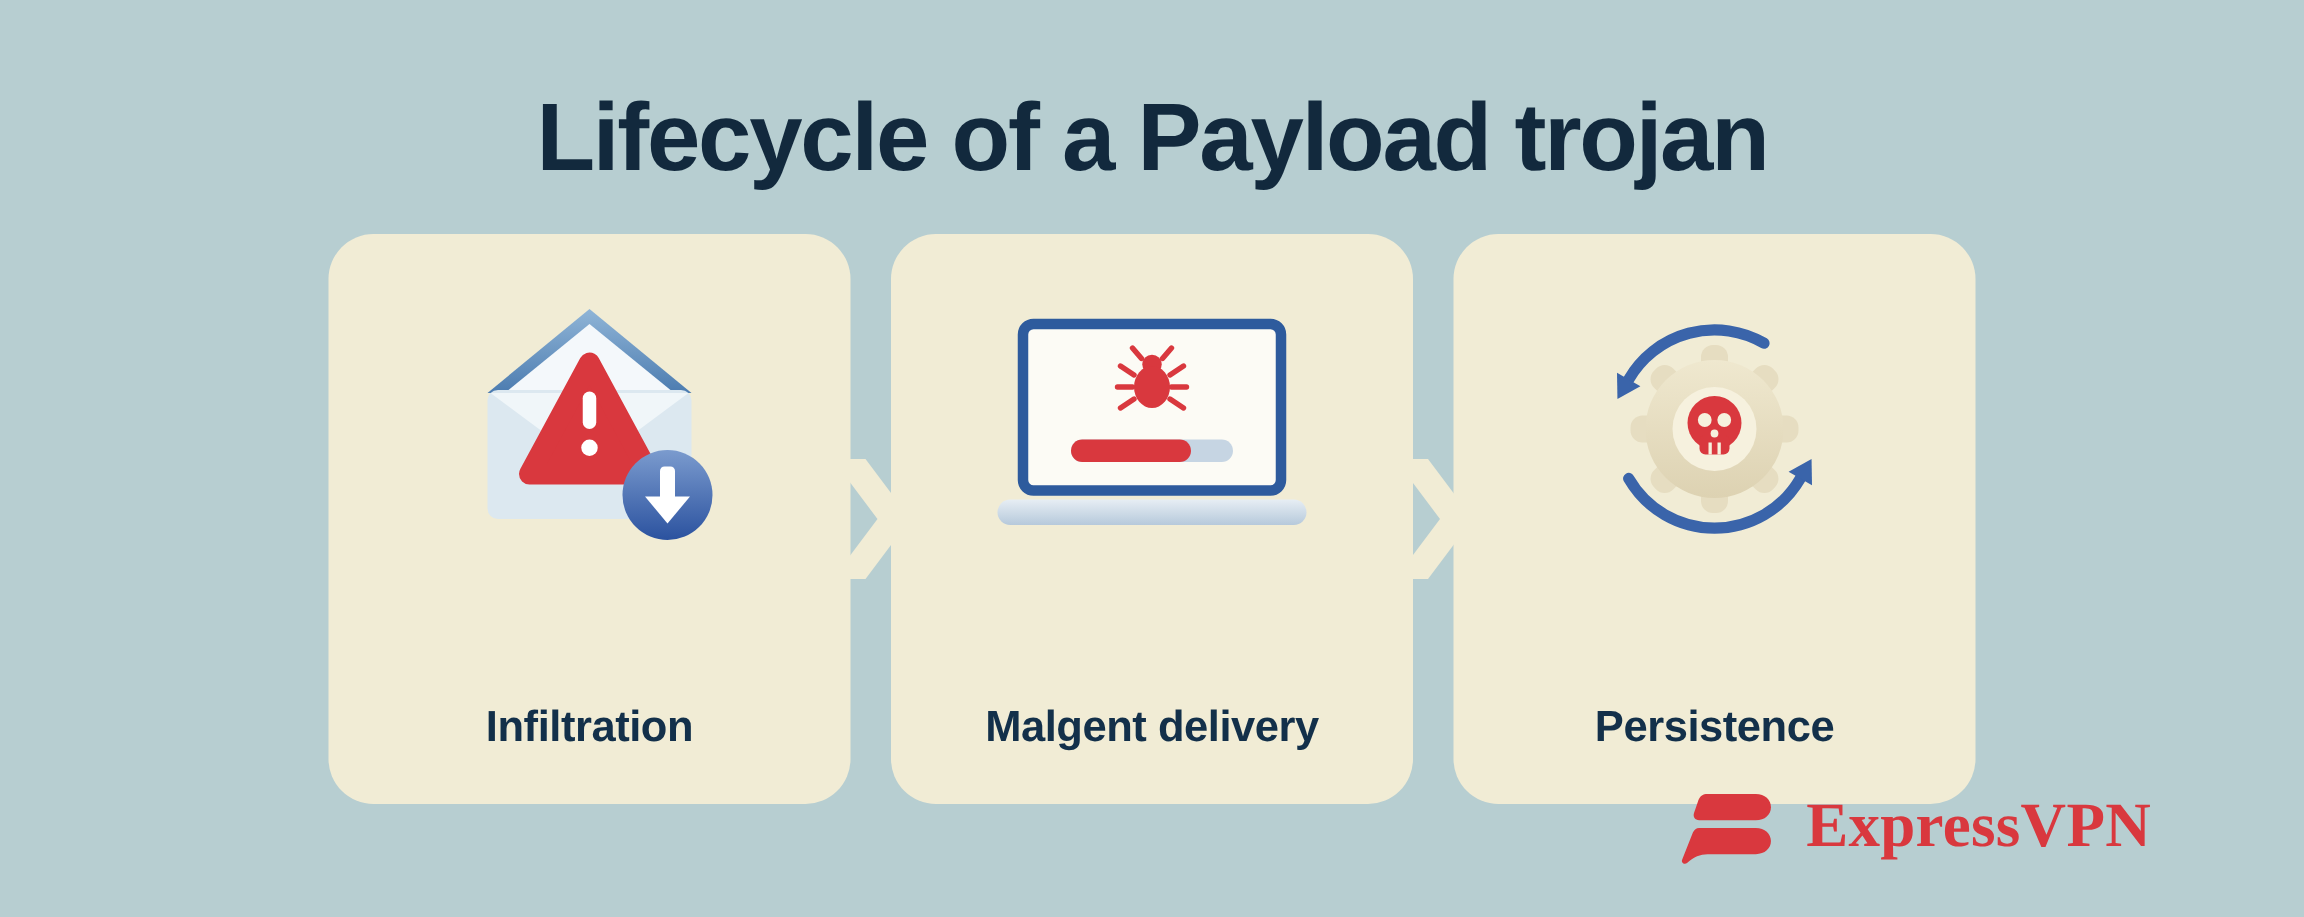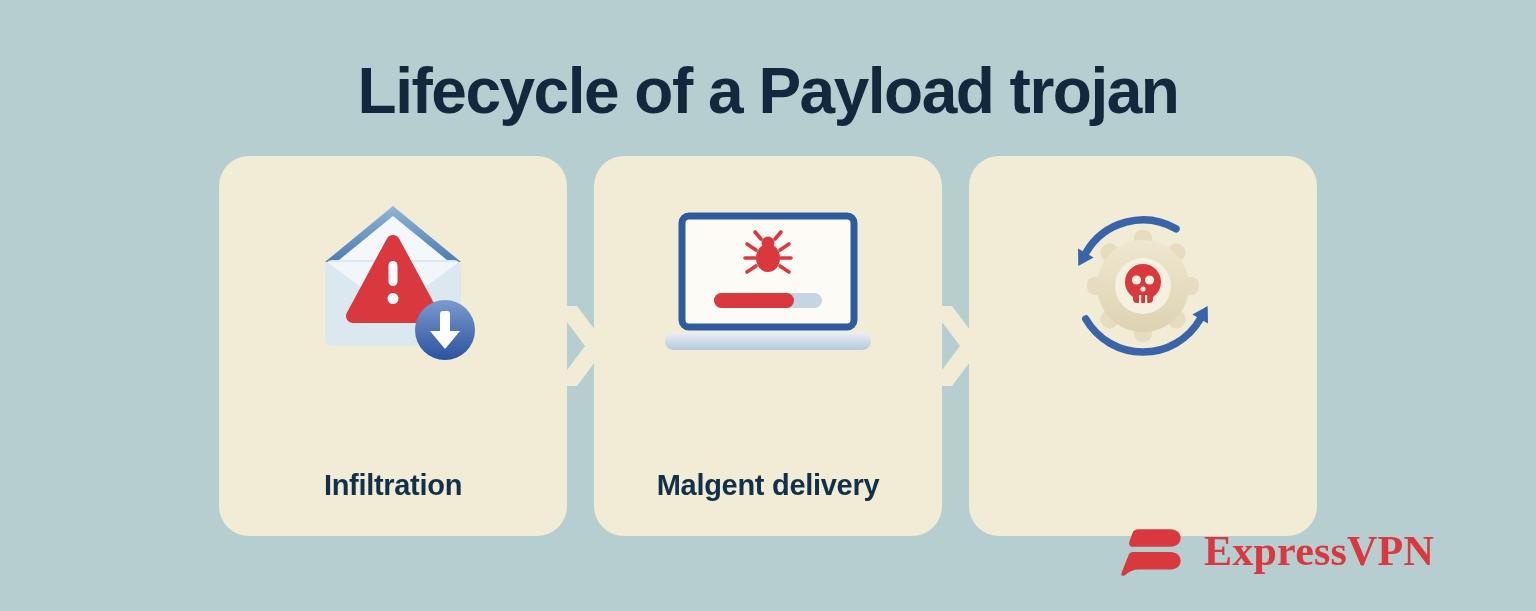--- a/index.html
+++ b/index.html
@@ -177,20 +177,21 @@
           <g>
             <g fill="none" class="stroke-blue" stroke="#3a64aa" stroke-width="7.5" stroke-linecap="round">
               <path d="M123,34.8 A66,66 0 0 0 32.8,59"></path>
               <path d="M32.8,125 A66,66 0 0 0 147.2,125"></path>
             </g>
             <polygon class="fill-blue" points="25.3,72 40.6,63.5 25,54.5"></polygon>
             <polygon class="fill-blue" points="154.7,112 155,129.5 139.4,120.5"></polygon>
           </g>
         </svg>
       </div>
+      <div class="card-label">Persistence</div>
     </div>
 
   </div>
 
   <div class="brand">
     <svg width="70" height="58" viewBox="0 0 76 58">
       <path class="fill-red" d="M22,5.5 H57 C63.6,5.5 68,9.7 68,15 C68,20.3 63.6,24.5 57,24.5 H16 C13,24.5 11.4,22 12.3,19.3 L15.5,10 C16.6,6.9 19,5.5 22,5.5 Z"></path>
       <path class="fill-red" d="M16,30 H57 C63.6,30 68,34.2 68,39.5 C68,44.8 63.6,49 57,49 H22 C17,49 12,51 7.5,55.2 C5.6,57 2.8,55.4 3.7,53.1 L11.5,33.4 C12.4,31.2 14,30 16,30 Z"></path>
     </svg>
     <span class="brand-name">ExpressVPN</span>

